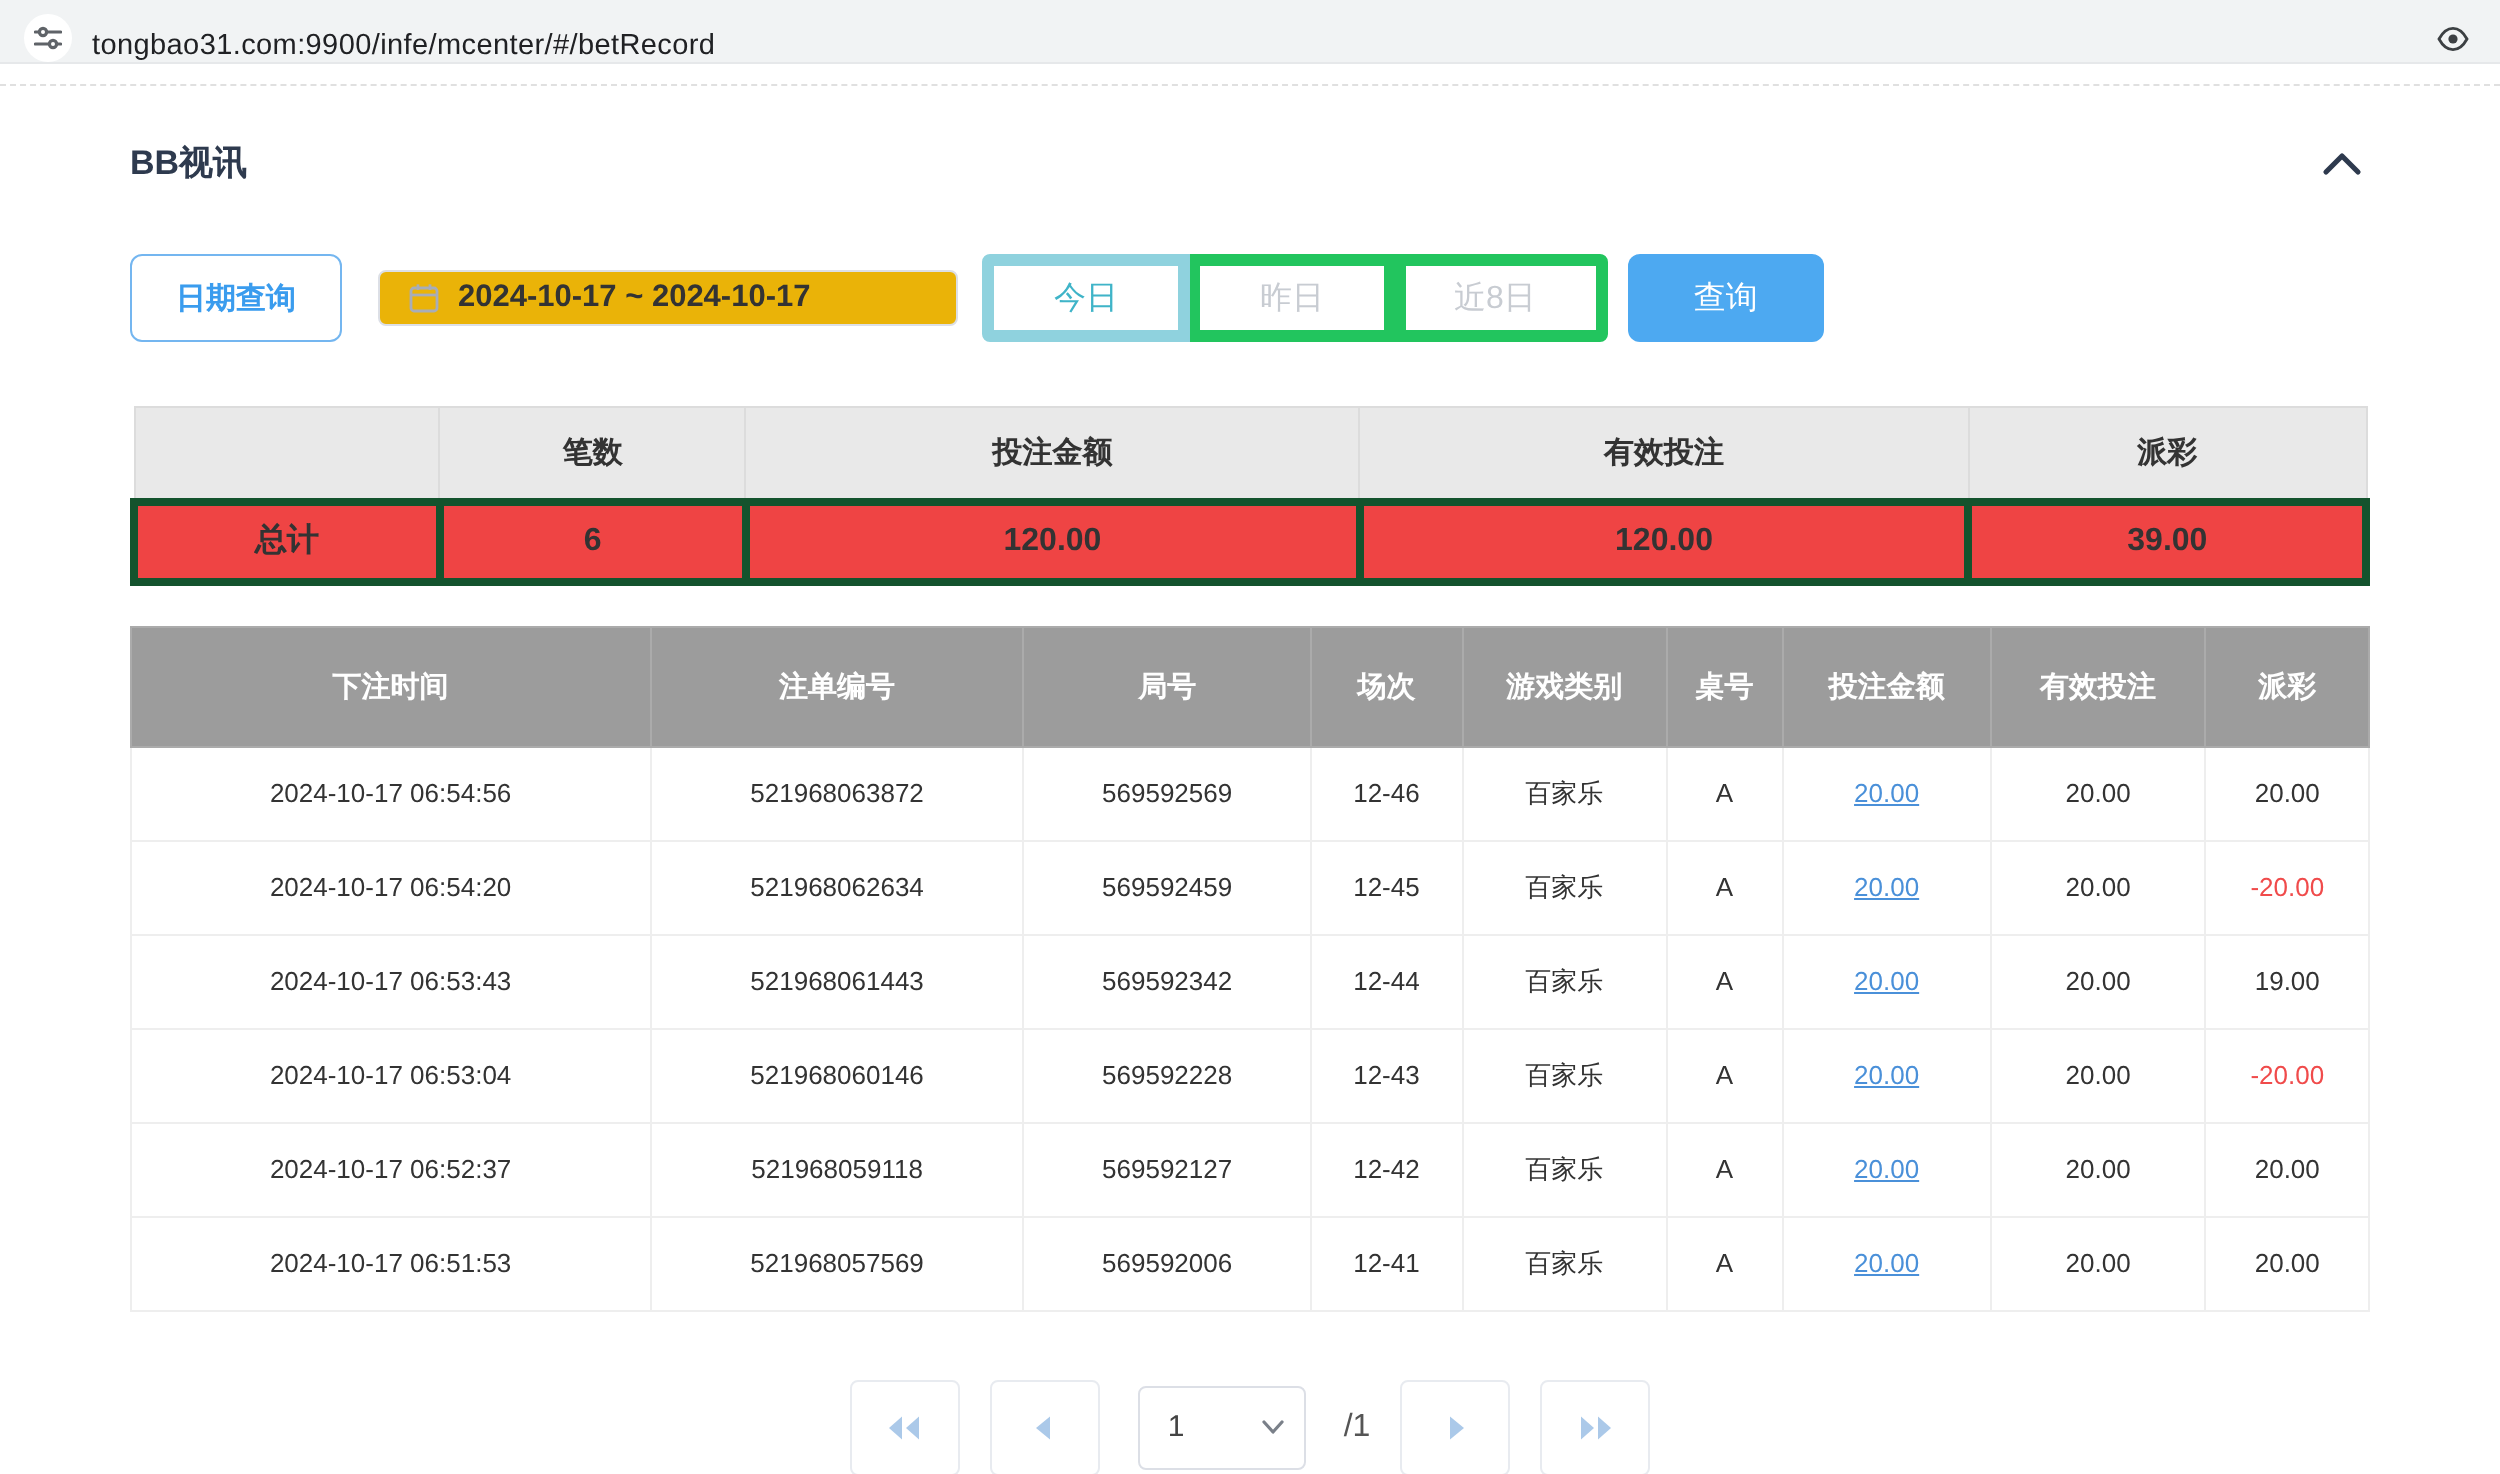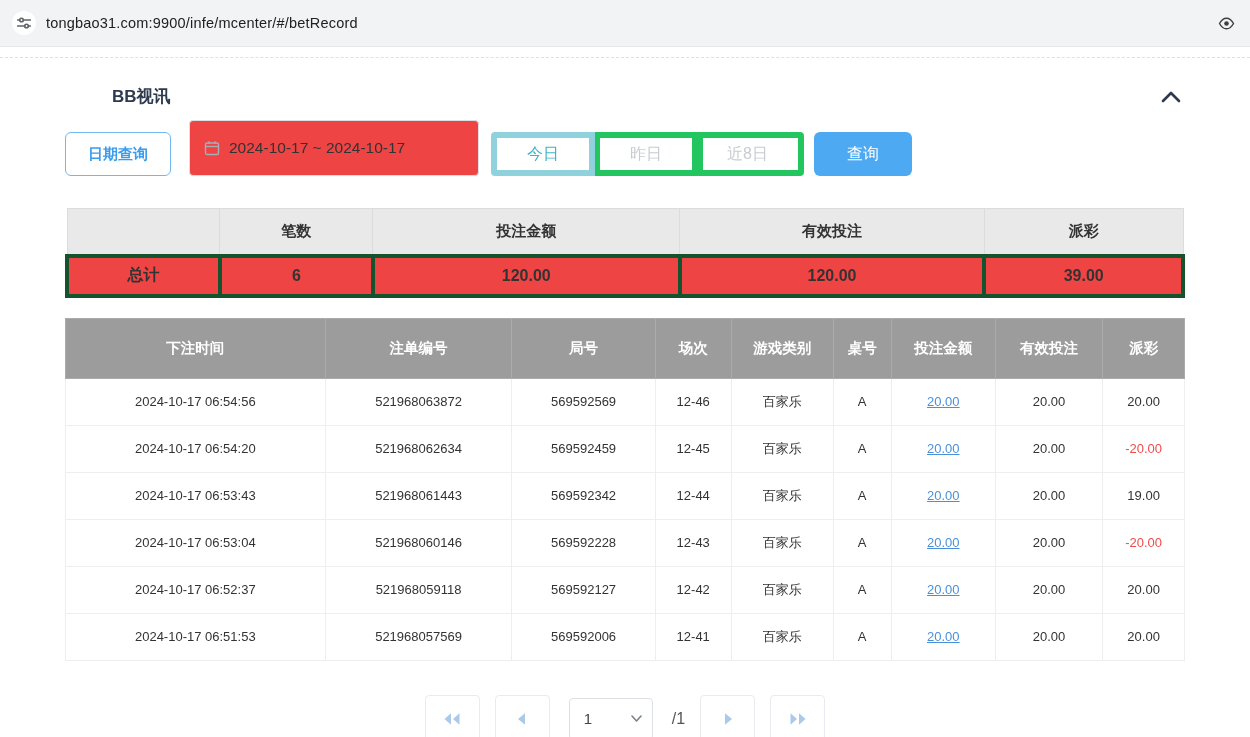--- a/index.html
+++ b/index.html
@@ -1,37 +1,37 @@
 <!DOCTYPE html>
 <html><head>
 <meta charset="utf-8">
 <style>
   * { box-sizing: border-box; margin: 0; padding: 0; }
   html, body { width: 1250px; background: #fff; font-family: "Liberation Sans", "DejaVu Sans", sans-serif; color: #333; }
 
   
-  .browser-bar { height: 47px; background: #f1f3f4; display: flex; align-items: center; padding: 0 12px; gap: 10px; border-bottom: 1px solid #e6e8ea; }
+  .browser-bar { height: 32px; background: #f1f3f4; display: flex; align-items: flex-end; padding: 0 12px; gap: 10px; border-bottom: 1px solid #e6e8ea; }
   .site-icon-circle { width: 24px; height: 24px; border-radius: 50%; background: #fff; display: flex; align-items: center; justify-content: center; cursor: pointer; flex: none; }
   .url-text { flex: 1; font-size: 14.5px; color: #202124; letter-spacing: .2px; }
   .bar-right-icon { width: 24px; height: 24px; display: flex; align-items: center; justify-content: center; cursor: pointer; flex: none; }
   .dashed-sep { border-bottom: 1px dashed #e0e0e0; margin-top: 10px; }
 
   
   .content { padding: 0 65px; }
 
-  .title-row { margin-top: 27px; display: flex; align-items: center; justify-content: space-between; margin-left: 47px; }
+  .title-row { margin-top: 27px; display: flex; align-items: center; justify-content: space-between; }
   .page-title { font-size: 17px; font-weight: bold; color: #2e3a4e; }
   .collapse-btn { cursor: pointer; display: flex; align-items: center; padding: 4px; }
 
   
-  .filter-row { margin-top: 12px; display: flex; align-items: flex-end; }
+  .filter-row { margin-top: 34px; display: flex; align-items: center; }
   .btn { height: 44px; background: #fff; cursor: pointer; font-family: inherit; }
   .btn-outline-active { border: 1px solid #74b6f0; color: #3a9cee; font-weight: bold; font-size: 15px; border-radius: 6px; padding: 0 22px; margin-right: 18px; }
   .btn-outline { border: 1px solid #e3e3e3; color: #9aa0a6; font-size: 15px; border-radius: 6px; padding: 0 22px; margin-right: 18px; }
-  .date-picker { height: 56px; width: 290px; border: 1px solid #dcdfe6; border-radius: 4px; display: flex; align-items: center; padding: 0 14px; gap: 9px; cursor: pointer; margin-right: 12px; background: #ef4444; }
+  .date-picker { height: 28px; width: 290px; border: 1px solid #dcdfe6; border-radius: 4px; display: flex; align-items: center; padding: 0 14px; gap: 9px; cursor: pointer; margin-right: 12px; background: #eab308; font-weight: bold; }
   .date-picker .date-value { font-size: 15.5px; color: #333; }
   .btn-group { display: inline-flex; margin-right: 10px; }
   .group-btn { height: 44px; padding: 0 30px; background: #fff; border: 6px solid #22c55e; font-size: 16px; color: #c8ccd2; cursor: pointer; margin-left: -1px; font-family: inherit; }
   .group-btn:first-child { border-radius: 4px 0 0 4px; margin-left: 0; }
   .group-btn:last-child { border-radius: 0 4px 4px 0; padding-left: 24px; }
   .group-btn.active { color: #3fb4c8; border-color: #8fd2de; position: relative; z-index: 1; }
   .search-btn { background: #4da9f1; border: none; color: #fff; font-size: 16px; border-radius: 6px; padding: 4px 33px; }
 
   
   .summary-table { width: 100%; margin-top: 32px; border-collapse: collapse; text-align: center; }

